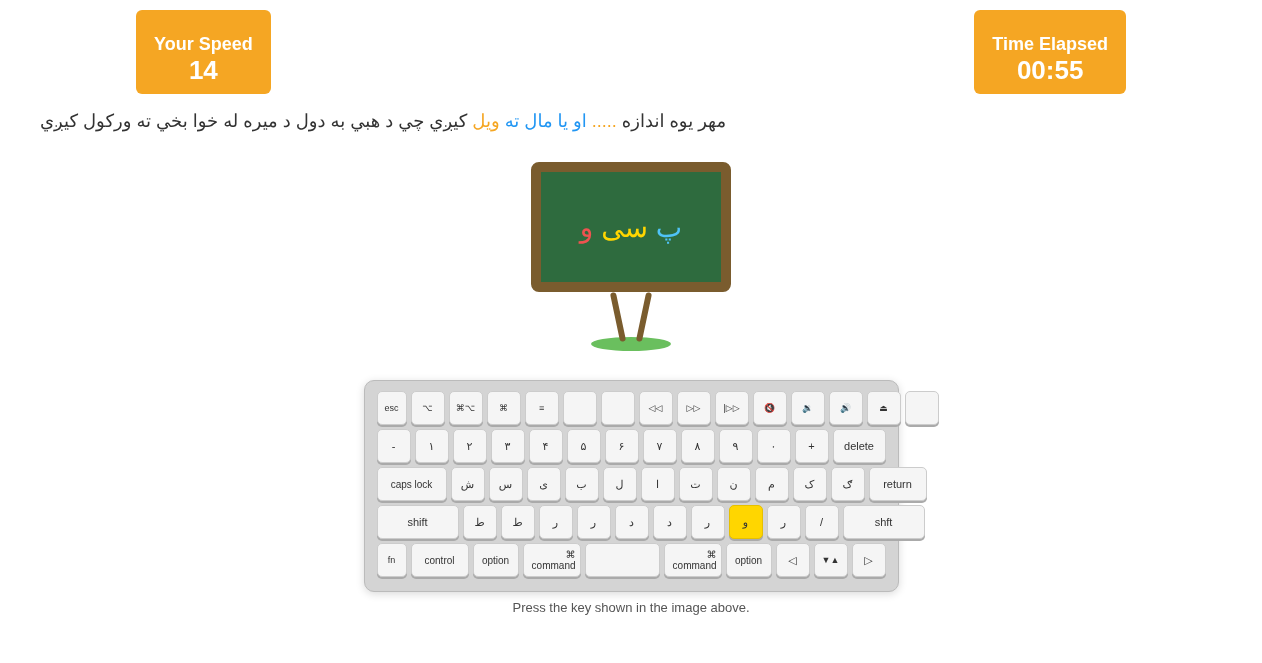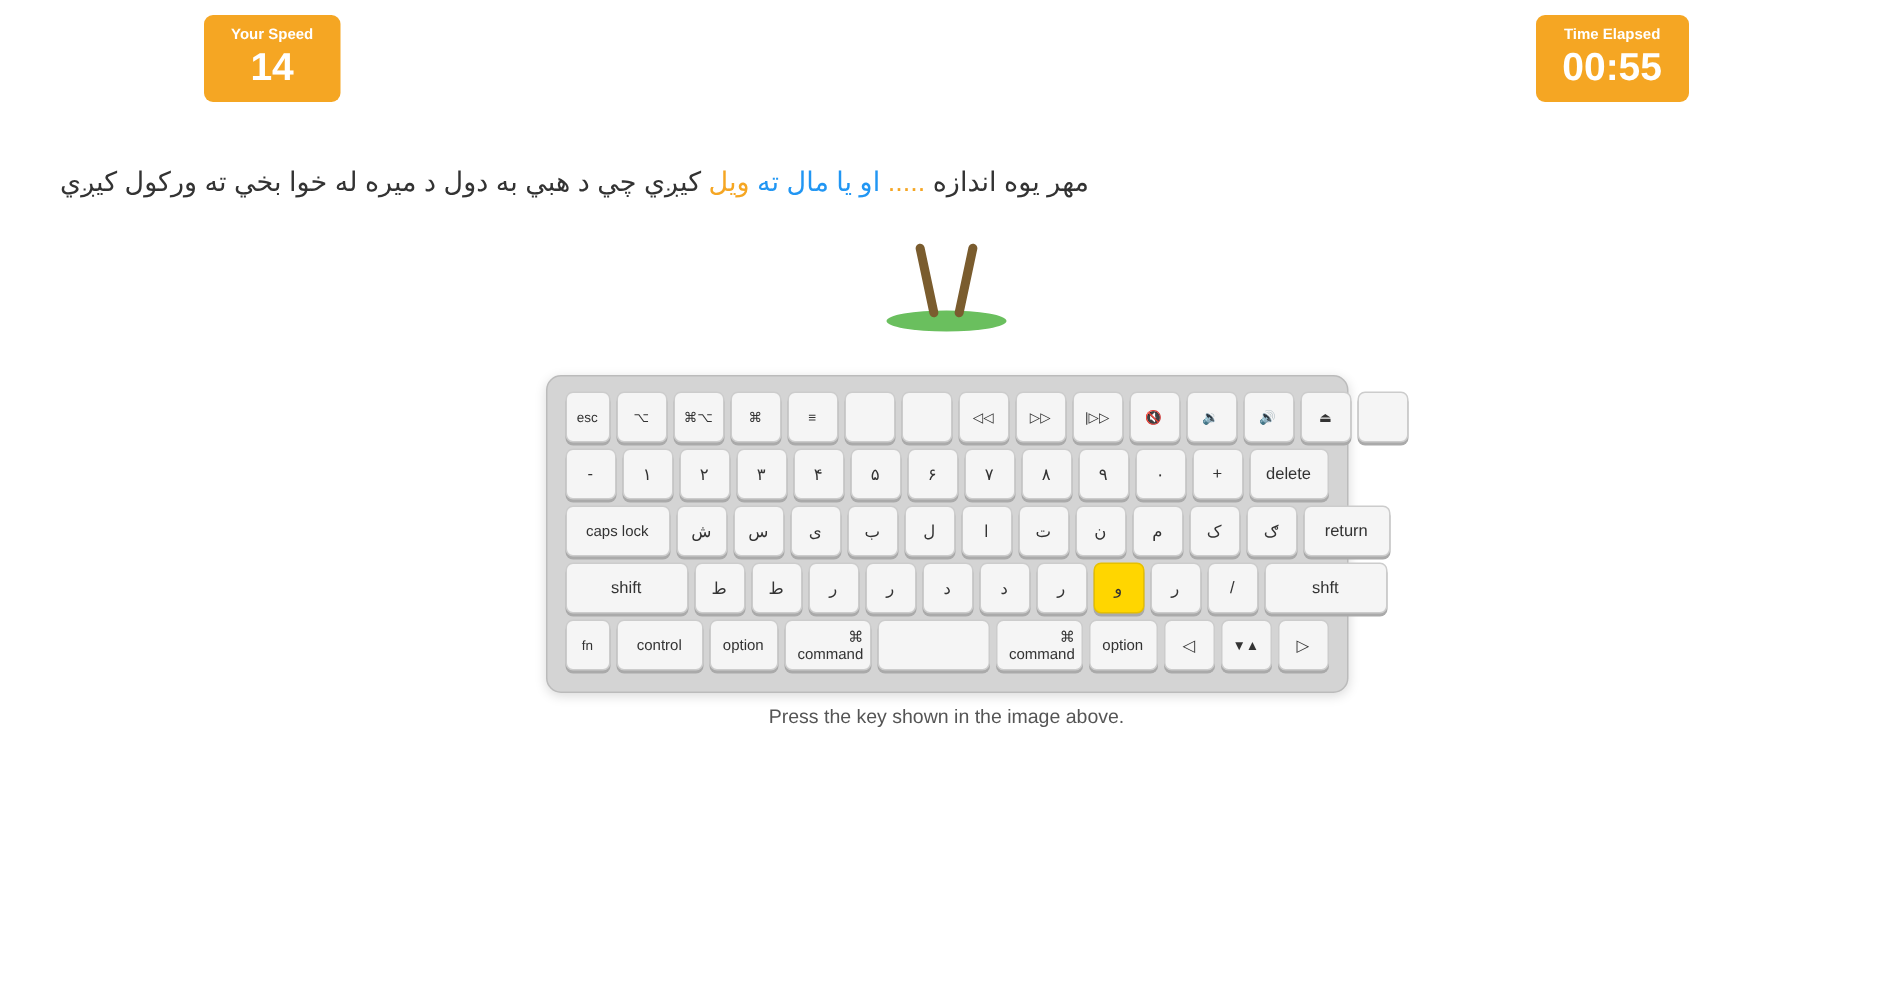--- a/index.html
+++ b/index.html
@@ -17,22 +17,23 @@
       position: absolute;
       top: 10px;
       background: #f5a623;
       color: #fff;
       border-radius: 6px;
       padding: 8px 18px;
       text-align: center;
       min-width: 90px;
     }
     .badge-label {
-      font-size: 10px;
+      font-size: 18px;
       font-weight: bold;
+      margin-top: 16px;
     }
     .badge-value {
       font-size: 26px;
       font-weight: bold;
       line-height: 1.2;
     }
     .badge-left { left: 136px; }
     .badge-right { right: 136px; }
 
     
@@ -200,20 +201,27 @@
   <span class="word-normal">له </span>
   <span class="word-normal">خوا </span>
   <span class="word-normal">بخي </span>
   <span class="word-normal">ته </span>
   <span class="word-normal">ورکول </span>
   <span class="word-normal">کیږي</span>
 </div>
 
 <div class="chalkboard-container">
   <div class="easel">
+    <div class="chalkboard">
+      <div class="chalkboard-text">
+        <span class="chalk-blue">پ</span>
+        <span class="chalk-yellow"> سی</span>
+        <span class="chalk-red"> و</span>
+      </div>
+    </div>
     <div class="easel-legs">
       <div class="easel-leg-left"></div>
       <div class="easel-leg-right"></div>
     </div>
     <div class="easel-base"></div>
   </div>
 </div>
 
 <div class="keyboard-container">
   <div class="keyboard">

